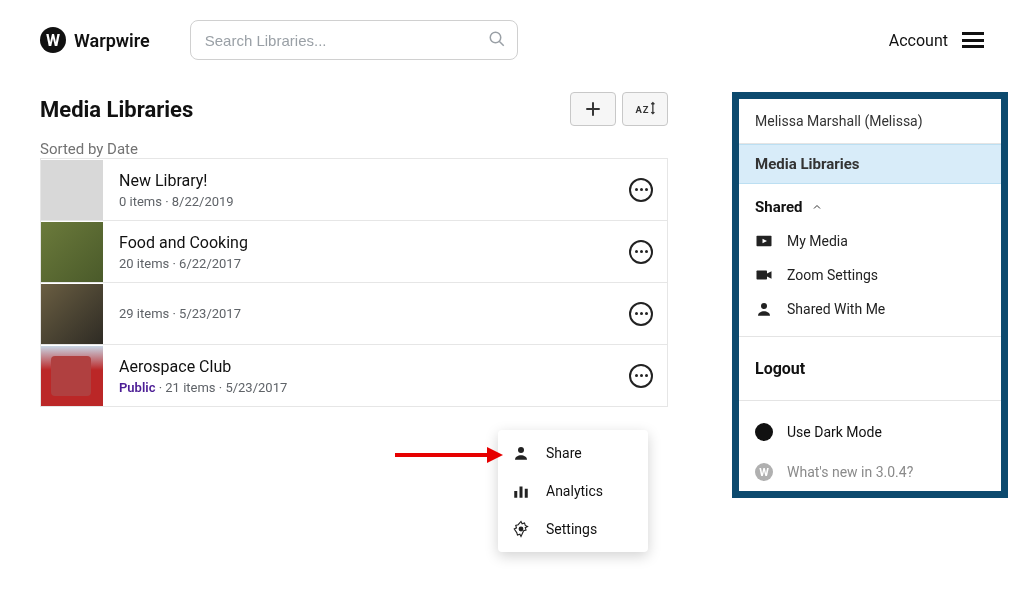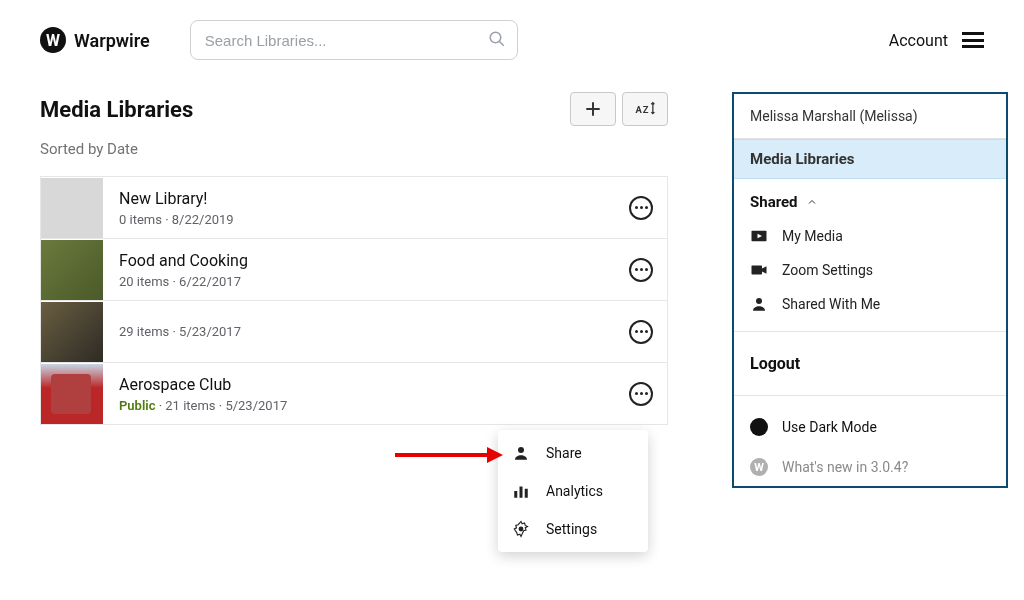--- a/index.html
+++ b/index.html
@@ -51,47 +51,47 @@
   .main { display: flex; padding: 20px 40px 0 40px; gap: 64px; }
   .left-col { flex: 0 0 628px; }
   .page-title-row { display:flex; align-items:center; }
   .page-title { font-size: 22px; font-weight: 700; }
   .pt-actions { margin-left:auto; display:flex; gap:6px; }
   .icon-btn {
     width: 46px; height: 34px; border:1px solid #c8c8c8; background: #f6f6f6;
     border-radius: 4px; display:flex; align-items:center; justify-content:center; cursor:pointer;
   }
   .sort-line { margin-top: 14px; font-size: 15px; color: #737373; }
-  .library-list { margin-top: 18px; border-top:1px solid #e6e6e6; }
+  .library-list { border-top:1px solid #e6e6e6; }
   .library-row {
     display:flex; align-items:center; border:1px solid #e6e6e6; border-top:none;
     height: 62px; padding-right: 14px;
   }
   .thumb {
     width: 62px; height: 60px; background:#d8d8d8; margin-right:16px;
     flex: 0 0 62px;
   }
   .thumb.food { background: linear-gradient(135deg,#6b7a3b,#4a5a2a); }
   .thumb.arch { background: linear-gradient(135deg,#6a5e42,#2e2b24); }
   .thumb.aero { background: linear-gradient(180deg,#becfe2 0%, #bb2727 40%, #2a3l 100%); background: linear-gradient(180deg,#c8d6e5 0%, #bb2727 40%); position:relative;}
   .thumb.aero::after { content:""; position:absolute; left:10px; top:10px; width:40px; height:40px; background:#b04040; border-radius:4px; }
   .row-body { flex:1; }
   .row-title { font-size: 16px; color: #111; margin-bottom: 4px; }
   .row-meta { font-size: 13px; color: #5f6368; }
-  .public-badge { color:#4d7c0f; font-weight:600; }
+  .public-badge { color:#4c1d95; font-weight:600; }
   .more-btn {
     width: 24px; height:24px; border:2px solid #222; border-radius:50%;
     display:flex; align-items:center; justify-content:center; cursor:pointer; flex:0 0 24px;
   }
   .dots { display:flex; gap:2px; }
   .dots span { width:3px; height:3px; background:#222; border-radius:50%; }
 
   
   .right-panel {
-    flex: 0 0 276px; border:2px solid #0c4a6e; background:#fff;
+    flex: 0 0 276px; border:7px solid #0c4a6e; background:#fff;
     align-self: flex-start;
   }
   .rp-user { padding: 14px 16px; font-size: 14px; color:#333; border-bottom:1px solid #e4e4e4; }
   .rp-active-row {
     background: #d8ecf9; border-top:1px solid #bcdff2; border-bottom:1px solid #bcdff2;
     padding: 10px 16px; font-size: 15px; font-weight:700; color:#333;
   }
   .rp-section-hdr { padding: 14px 16px 8px; font-size:15px; font-weight:700; display:flex; align-items:center; gap:8px; }
   .rp-item { display:flex; align-items:center; gap:14px; padding: 8px 16px; font-size:14px; color:#222; cursor:pointer; }
   .rp-item svg, .rp-item .glyph { flex:0 0 18px; width:18px; height:18px; }

